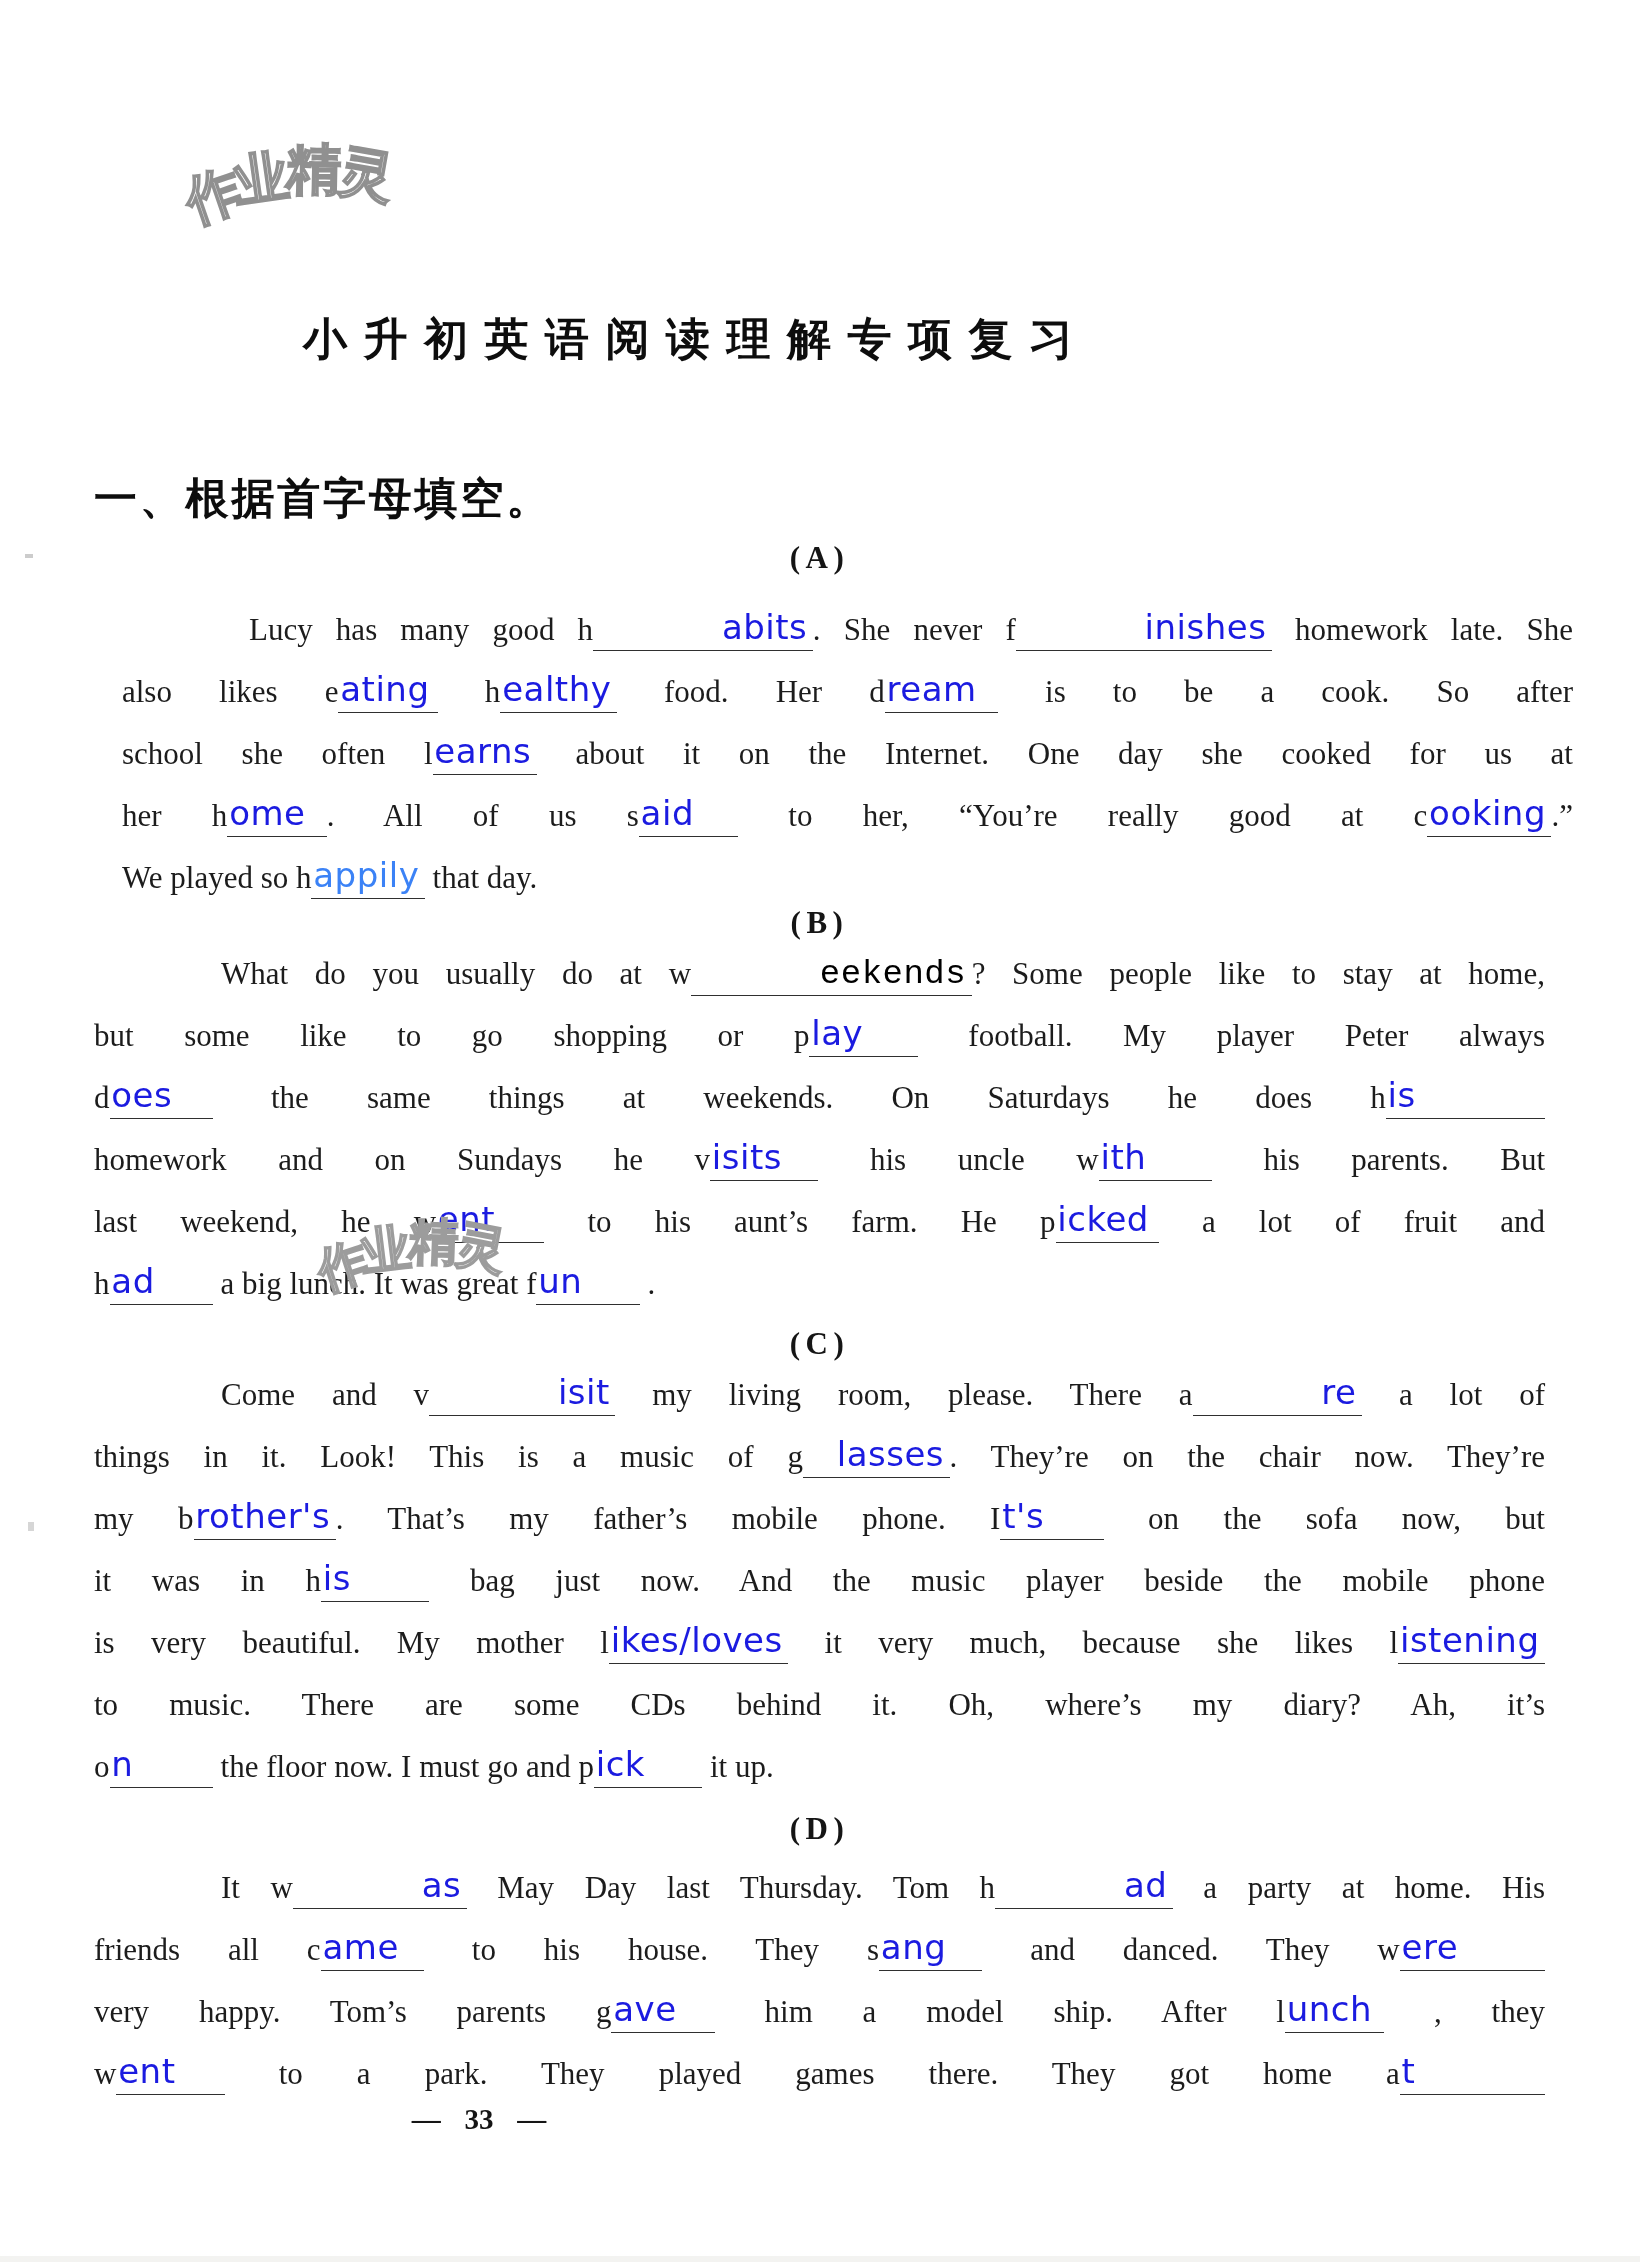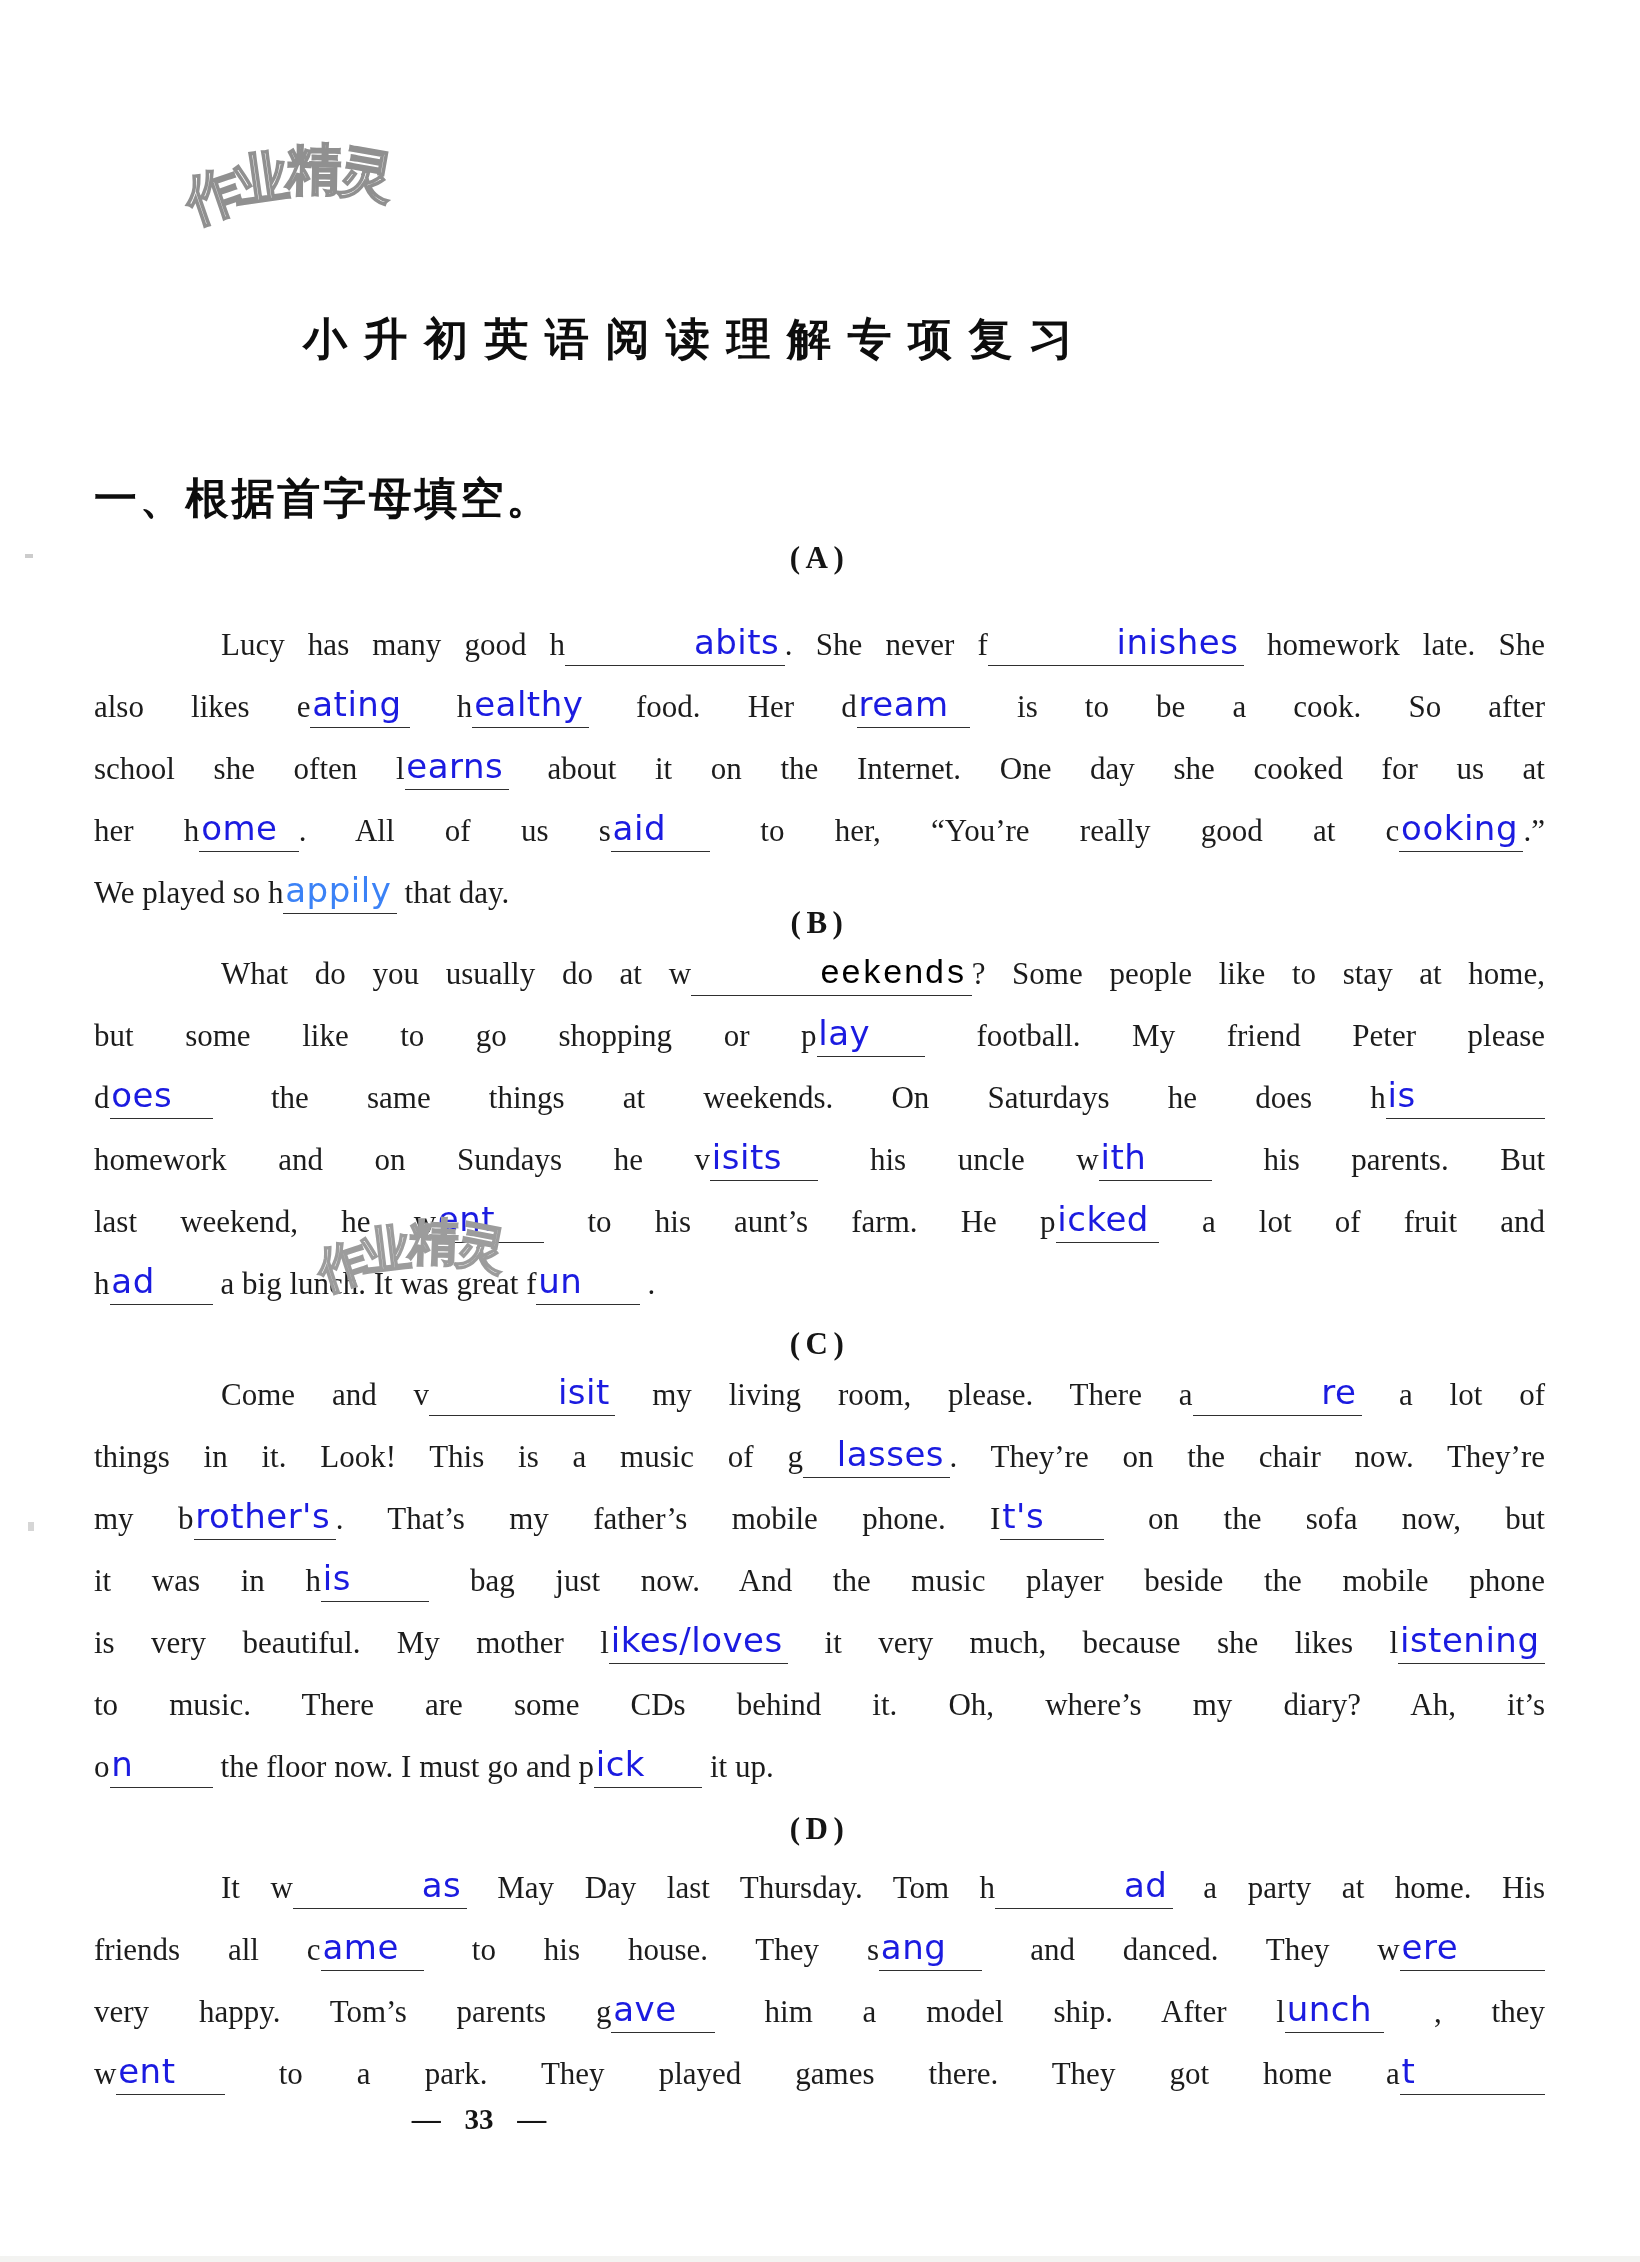--- a/index.html
+++ b/index.html
@@ -54,31 +54,31 @@
       <span style="transform: rotate(4deg) translateY(-8.3px);">精</span>
       <span style="transform: rotate(13deg) translateY(-0.9px);">灵</span>
     </div>
 
   <div class="title">小升初英语阅读理解专项复习</div>
 
   <div class="heading">一、根据首字母填空。</div>
 
   <div id="content">
       <div class="marker" style="top: 542px;">(A)</div>
-      <div class="col" style="top: 614px;">
+      <div class="col" style="top: 599px; margin-left: 28px;">
         <div class="line just" style="text-indent: 127px;"><span>Lucy has many good h</span><span class="blank" style="min-width: 96px; border-bottom-color: rgb(47, 47, 47);"><span class="ans" style="color: rgb(27, 27, 224);">abits</span></span><span>. She never f</span><span class="blank" style="min-width: 101px; border-bottom-color: rgb(47, 47, 47);"><span class="ans" style="color: rgb(27, 27, 224);">inishes</span></span><span> homework late. She</span></div>
         <div class="line just"><span>also likes e</span><span class="blank" style="min-width: 92px; border-bottom-color: rgb(47, 47, 47);"><span class="ans" style="color: rgb(27, 27, 224);">ating</span></span><span> h</span><span class="blank" style="min-width: 96px; border-bottom-color: rgb(47, 47, 47);"><span class="ans" style="color: rgb(27, 27, 224);">ealthy</span></span><span> food. Her d</span><span class="blank" style="min-width: 106px; border-bottom-color: rgb(47, 47, 47);"><span class="ans" style="color: rgb(27, 27, 224);">ream</span></span><span> is to be a cook. So after</span></div>
         <div class="line just"><span>school she often l</span><span class="blank" style="min-width: 87px; border-bottom-color: rgb(47, 47, 47);"><span class="ans" style="color: rgb(27, 27, 224);">earns</span></span><span> about it on the Internet. One day she cooked for us at</span></div>
         <div class="line just"><span>her h</span><span class="blank" style="min-width: 92px; border-bottom-color: rgb(47, 47, 47);"><span class="ans" style="color: rgb(27, 27, 224);">ome</span></span><span>. All of us s</span><span class="blank" style="min-width: 92px; border-bottom-color: rgb(47, 47, 47);"><span class="ans" style="color: rgb(27, 27, 224);">aid</span></span><span> to her, “You’re really good at c</span><span class="blank" style="min-width: 96px; border-bottom-color: rgb(47, 47, 47);"><span class="ans" style="color: rgb(27, 27, 224);">ooking</span></span><span>.”</span></div>
         <div class="line"><span>We played so h</span><span class="blank" style="min-width: 92px; border-bottom-color: rgb(47, 47, 47);"><span class="ans" style="color: #3b82f6;">appily</span></span><span> that day.</span></div>
       </div>
       <div class="marker" style="top: 907px;">(B)</div>
       <div class="col" style="top: 943px;">
         <div class="line just" style="text-indent: 127px;"><span>What do you usually do at w</span><span class="blank" style="min-width: 101px; border-bottom-color: rgb(47, 47, 47);"><span class="ans" style="color: #000000; font-family: Liberation Mono, monospace;">eekends</span></span><span>? Some people like to stay at home,</span></div>
-        <div class="line just"><span>but some like to go shopping or p</span><span class="blank" style="min-width: 101px; border-bottom-color: rgb(47, 47, 47);"><span class="ans" style="color: rgb(27, 27, 224);">lay</span></span><span> football. My friend Peter please</span></div>
+        <div class="line just"><span>but some like to go shopping or p</span><span class="blank" style="min-width: 101px; border-bottom-color: rgb(47, 47, 47);"><span class="ans" style="color: rgb(27, 27, 224);">lay</span></span><span> football. My player Peter always</span></div>
         <div class="line just"><span>d</span><span class="blank" style="min-width: 96px; border-bottom-color: rgb(47, 47, 47);"><span class="ans" style="color: rgb(27, 27, 224);">oes</span></span><span> the same things at weekends. On Saturdays he does h</span><span class="blank" style="min-width: 152px; border-bottom-color: rgb(47, 47, 47);"><span class="ans" style="color: rgb(27, 27, 224);">is</span></span></div>
         <div class="line just"><span>homework and on Sundays he v</span><span class="blank" style="min-width: 101px; border-bottom-color: rgb(47, 47, 47);"><span class="ans" style="color: rgb(27, 27, 224);">isits</span></span><span> his uncle w</span><span class="blank" style="min-width: 106px; border-bottom-color: rgb(47, 47, 47);"><span class="ans" style="color: rgb(27, 27, 224);">ith</span></span><span> his parents. But</span></div>
         <div class="line just"><span>last weekend, he w</span><span class="blank" style="min-width: 101px; border-bottom-color: rgb(47, 47, 47);"><span class="ans" style="color: rgb(27, 27, 224);">ent</span></span><span> to his aunt’s farm. He p</span><span class="blank" style="min-width: 96px; border-bottom-color: rgb(47, 47, 47);"><span class="ans" style="color: rgb(27, 27, 224);">icked</span></span><span> a lot of fruit and</span></div>
         <div class="line"><span>h</span><span class="blank" style="min-width: 96px; border-bottom-color: rgb(47, 47, 47);"><span class="ans" style="color: rgb(27, 27, 224);">ad</span></span><span> a big lunch. It was great f</span><span class="blank" style="min-width: 96px; border-bottom-color: rgb(47, 47, 47);"><span class="ans" style="color: rgb(27, 27, 224);">un</span></span><span> .</span></div>
       </div>
       <div class="marker" style="top: 1328px;">(C)</div>
       <div class="col" style="top: 1364px;">
         <div class="line just" style="text-indent: 127px;"><span>Come and v</span><span class="blank" style="min-width: 96px; border-bottom-color: rgb(47, 47, 47);"><span class="ans" style="color: rgb(27, 27, 224);">isit</span></span><span> my living room, please. There a</span><span class="blank" style="min-width: 101px; border-bottom-color: rgb(47, 47, 47);"><span class="ans" style="color: rgb(27, 27, 224);">re</span></span><span> a lot of</span></div>
         <div class="line just"><span>things in it. Look! This is a music of g</span><span class="blank" style="min-width: 92px; border-bottom-color: rgb(47, 47, 47);"><span class="ans" style="color: rgb(27, 27, 224); margin-left: 32px;">lasses</span></span><span>. They’re on the chair now. They’re</span></div>
         <div class="line just"><span>my b</span><span class="blank" style="min-width: 92px; border-bottom-color: rgb(47, 47, 47);"><span class="ans" style="color: rgb(27, 27, 224);">rother's</span></span><span>. That’s my father’s mobile phone. I</span><span class="blank" style="min-width: 96px; border-bottom-color: rgb(47, 47, 47);"><span class="ans" style="color: rgb(27, 27, 224);">t's</span></span><span> on the sofa now, but</span></div>

